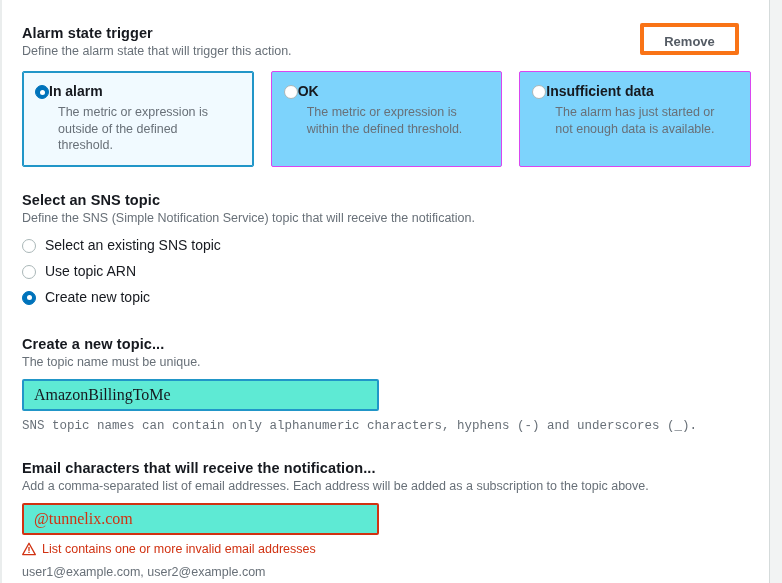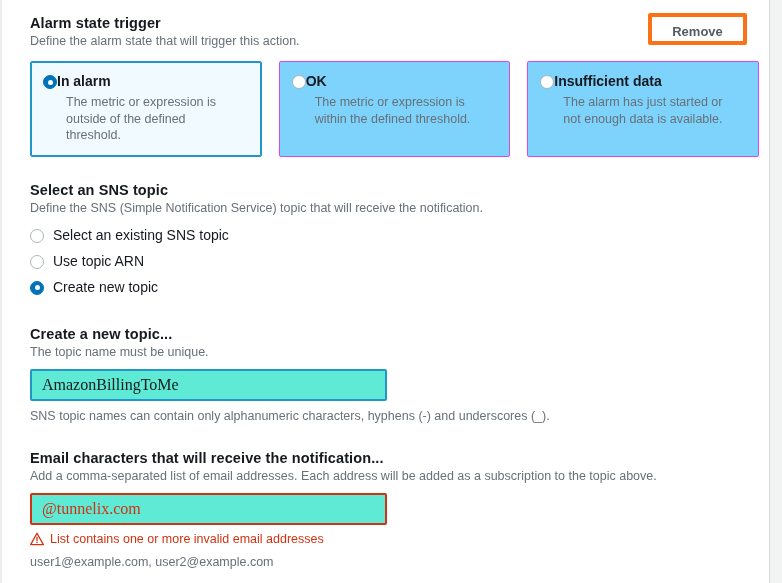--- a/index.html
+++ b/index.html
@@ -29,24 +29,24 @@
     top: 0;
     right: 0;
     width: 13px;
     height: 583px;
     background: #f2f3f3;
     border-left: 1px solid #d5dbdb;
   }
 
   .content {
     position: absolute;
-    left: 8px; top: 0;
+    left: 0; top: 0;
     width: 769px;
     height: 583px;
-    padding: 6px 20px;
+    padding: 16px 20px;
     background: #ffffff;
   }
 
   
   .section-title {
     font-size: 14.5px;
     font-weight: bold;
     color: #16191f;
     line-height: 18px;
     margin: 0;
@@ -178,20 +178,21 @@
   }
   .text-input.invalid {
     border: 2px solid #d13212;
     color: #d13212;
   }
   .help-text {
     font-size: 12.5px;
     color: #687078;
     line-height: 17px;
     margin-top: 7px;
+    font-family: Liberation Mono, monospace;
   }
 
   
   .error-row {
     display: flex;
     align-items: center;
     gap: 6px;
     margin-top: 6px;
   }
   .error-text {

